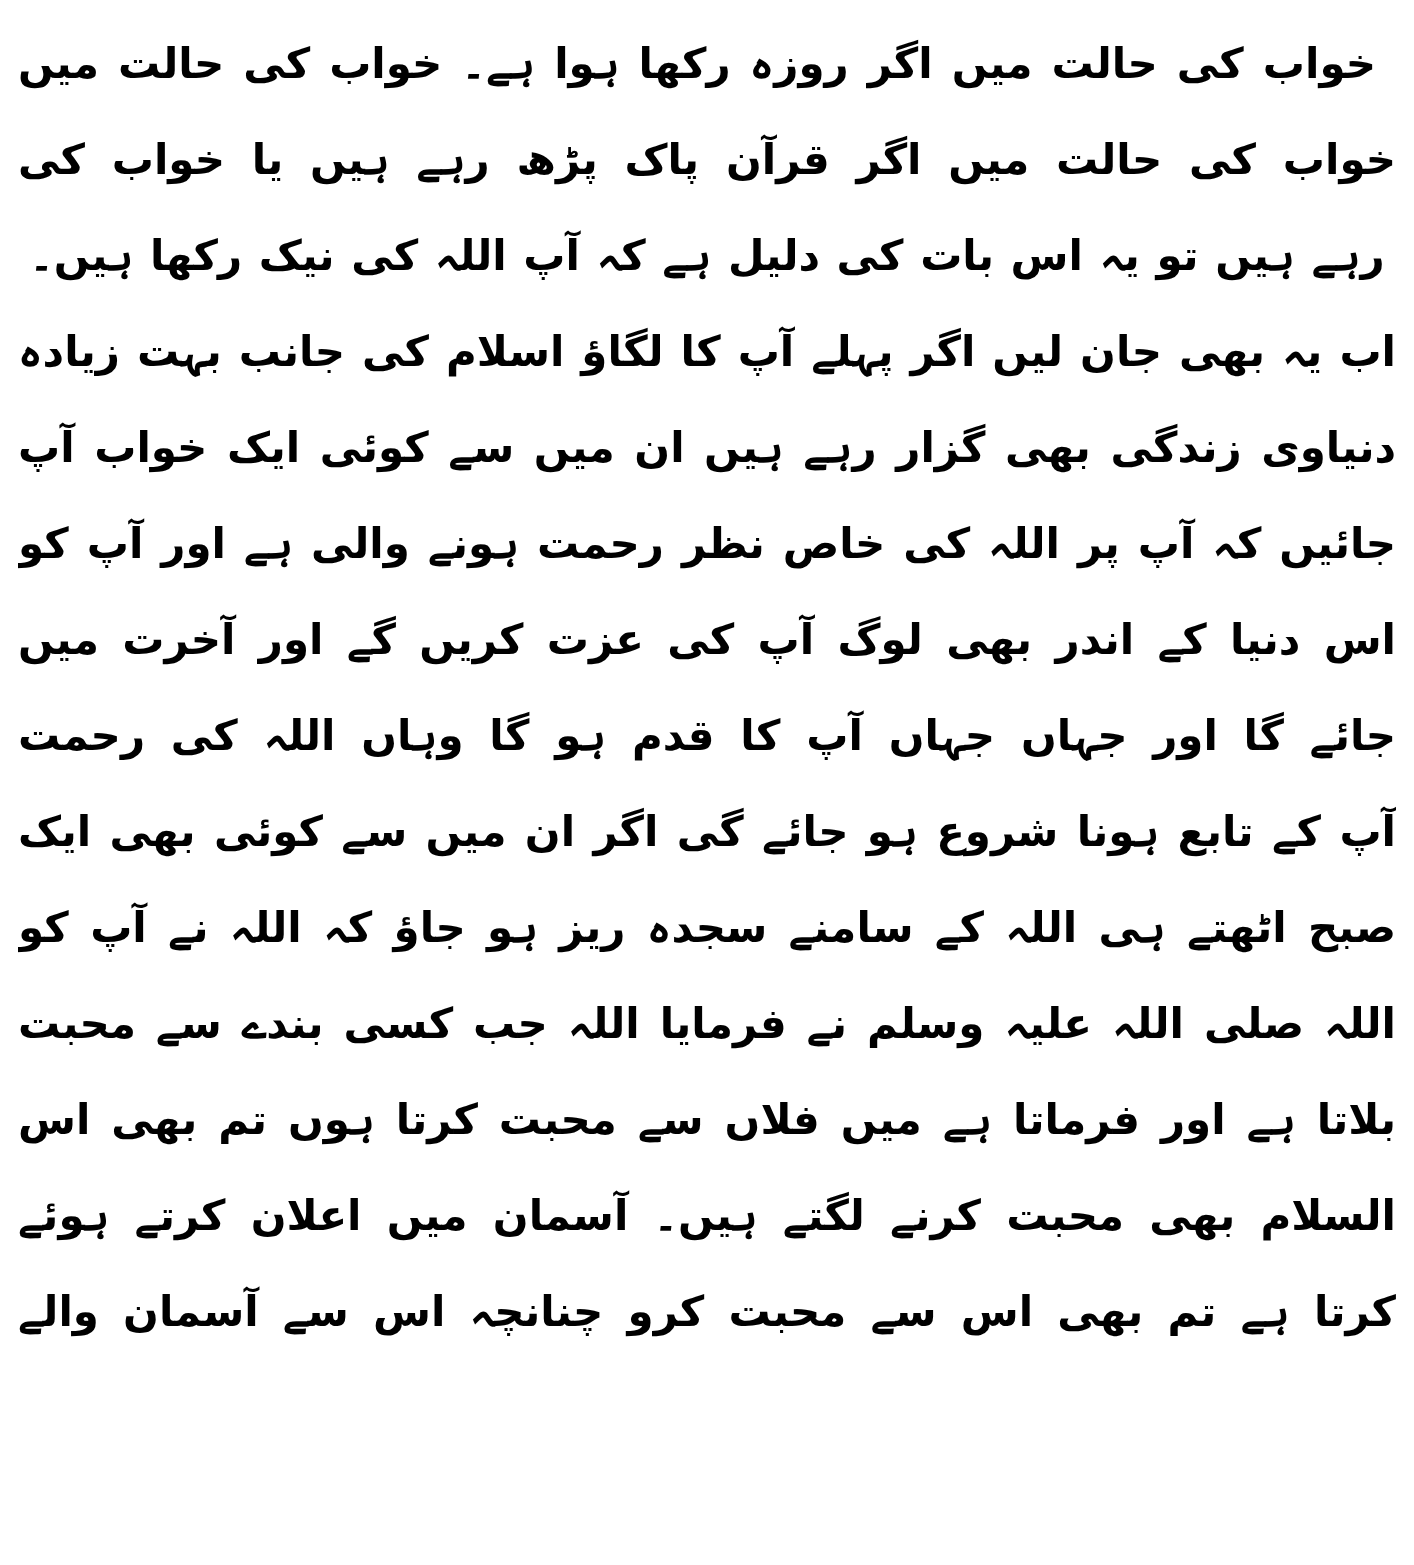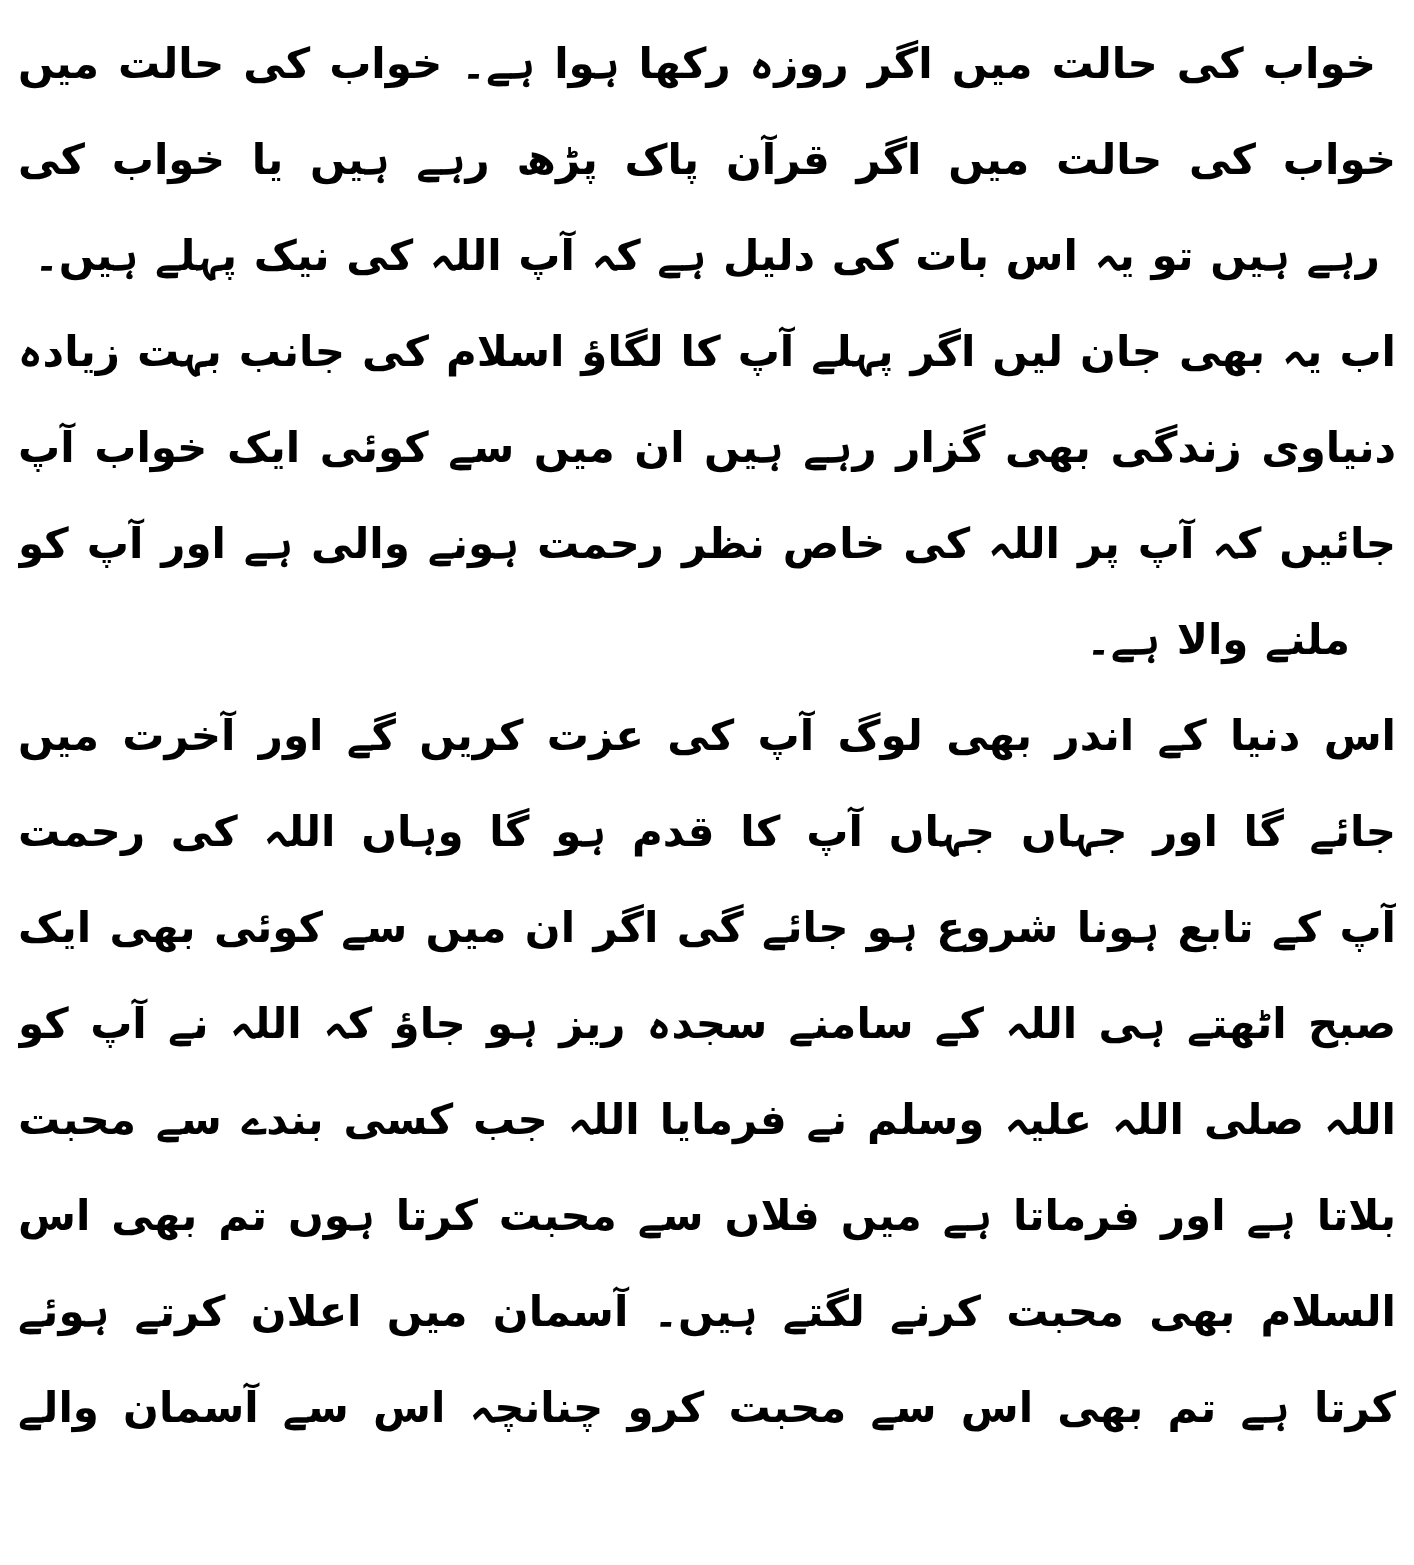--- a/index.html
+++ b/index.html
@@ -43,25 +43,24 @@
   .line.first-line {
     padding-right: 20px; 
   }
 </style>
 </head>
 <body>
 
 <main class="page">
   <div class="line first-line">خواب کی حالت میں اگر روزہ رکھا ہوا ہے۔ خواب کی حالت میں اگر نماز پڑھ رہے ہیں۔</div>
   <div class="line">خواب کی حالت میں اگر قرآن پاک پڑھ رہے ہیں یا خواب کی حالت میں کوئی نیک کام کر</div>
-  <div class="line para-end-center">رہے ہیں تو یہ اس بات کی دلیل ہے کہ آپ اللہ کی نیک پہلے ہیں۔</div>
+  <div class="line para-end-center">رہے ہیں تو یہ اس بات کی دلیل ہے کہ آپ اللہ کی نیک رکھا ہیں۔</div>
   <div class="line">اب یہ بھی جان لیں اگر پہلے آپ کا لگاؤ اسلام کی جانب بہت زیادہ نہیں ہے اور ایک نارمل</div>
   <div class="line">دنیاوی زندگی بھی گزار رہے ہیں ان میں سے کوئی ایک خواب آپ کو دکھائی دیتا ہے تو سمجھ</div>
   <div class="line">جائیں کہ آپ پر اللہ کی خاص نظر رحمت ہونے والی ہے اور آپ کو ایک خاص مقام مرتبہ</div>
-  <div class="line para-end-right">ملنے والا ہے۔</div>
   <div class="line">اس دنیا کے اندر بھی لوگ آپ کی عزت کریں گے اور آخرت میں بھی آپ کا مقام بلند ہو</div>
   <div class="line">جائے گا اور جہاں جہاں آپ کا قدم ہو گا وہاں اللہ کی رحمت ہوتی جائے گی۔ دنیا کی ہر خواہش</div>
   <div class="line">آپ کے تابع ہونا شروع ہو جائے گی اگر ان میں سے کوئی بھی ایک خواب آپ کو آتا ہے تو</div>
   <div class="line">صبح اٹھتے ہی اللہ کے سامنے سجدہ ریز ہو جاؤ کہ اللہ نے آپ کو کسی مقام کیلئے چن لیا ہے رسول</div>
   <div class="line">اللہ صلی اللہ علیہ وسلم نے فرمایا اللہ جب کسی بندے سے محبت کرتا ہے تو جبریل علیہ السلام کو</div>
   <div class="line">بلاتا ہے اور فرماتا ہے میں فلاں سے محبت کرتا ہوں تم بھی اس سے محبت کرو چنانچہ جبریل علیہ</div>
   <div class="line">السلام بھی محبت کرنے لگتے ہیں۔ آسمان میں اعلان کرتے ہوئے کہتے ہیں اللہ فلاں سے محبت</div>
   <div class="line">کرتا ہے تم بھی اس سے محبت کرو چنانچہ اس سے آسمان والے بھی محبت کرنے لگتے ہیں پھر</div>
 </main>
 

